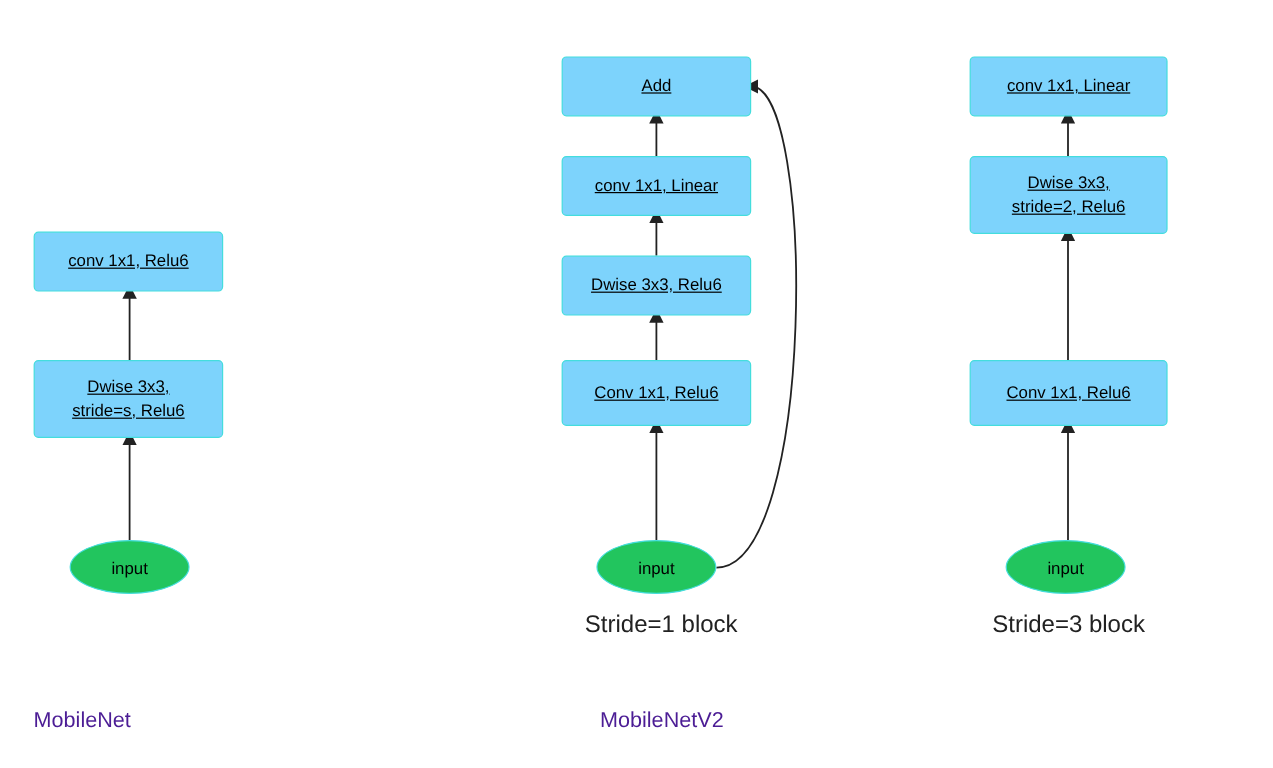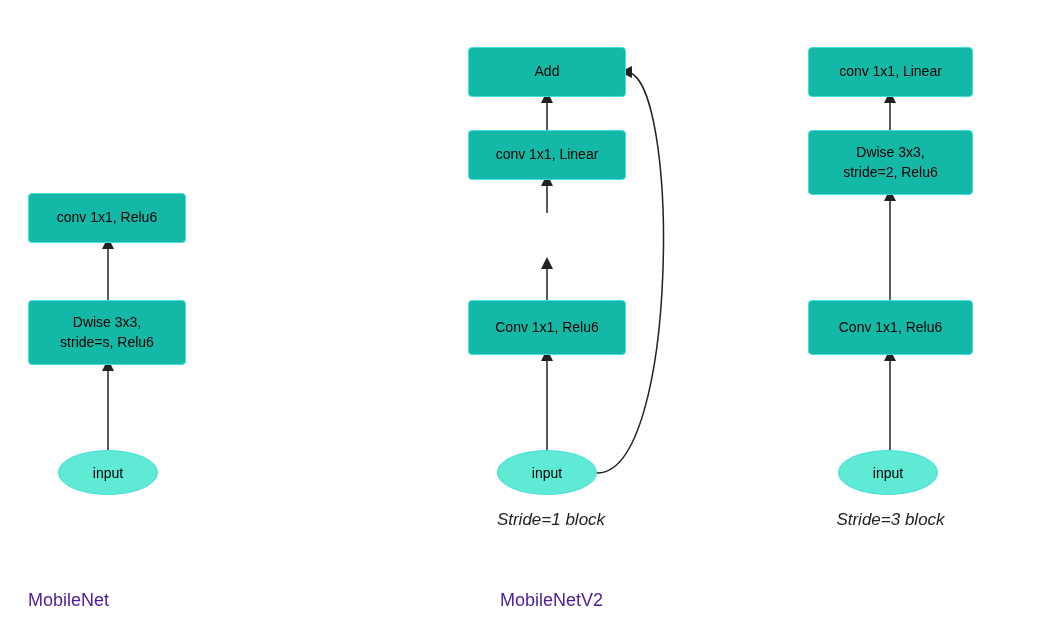--- a/index.html
+++ b/index.html
@@ -14,48 +14,48 @@
 
     .diagram-container {
       position: relative;
       width: 1061px;
       height: 640px;
     }
 
     
     .nn-box {
       position: absolute;
-      background: #14b8a6;
+      background: #7dd3fc;
       border: 1.5px solid #4dd;
       border-radius: 4px;
       display: flex;
       align-items: center;
       justify-content: center;
       text-align: center;
       font-size: 14px;
       line-height: 1.4;
+      text-decoration: underline;
     }
 
     .nn-ellipse {
       position: absolute;
-      background: #5eead4;
+      background: #22c55e;
       border: 1.5px solid #4dd;
       border-radius: 50%;
       display: flex;
       align-items: center;
       justify-content: center;
       font-size: 14px;
     }
 
     .label-text {
       position: absolute;
-      font-size: 17px;
+      font-size: 20px;
       color: #222;
       text-align: center;
-      font-style: italic;
     }
 
     .title-text {
       position: absolute;
       font-size: 18px;
       color: #4c1d95;
       font-weight: 500;
     }
 
     svg.arrows {
@@ -114,20 +114,23 @@
   <div class="title-text" style="left:28px; top:590px;">
     <span>MobileNet</span>
   </div>
 
   <div class="nn-box" style="left:468px; top:47px; width:158px; height:50px;">
     <span>Add</span>
   </div>
   <div class="nn-box" style="left:468px; top:130px; width:158px; height:50px;">
     <span>conv 1x1, Linear</span>
   </div>
+  <div class="nn-box" style="left:468px; top:213px; width:158px; height:50px;">
+    <span>Dwise 3x3, Relu6</span>
+  </div>
   <div class="nn-box" style="left:468px; top:300px; width:158px; height:55px;">
     <span>Conv 1x1, Relu6</span>
   </div>
   <div class="nn-ellipse" style="left:497px; top:450px; width:100px; height:45px;">
     <span>input</span>
   </div>
   <div class="label-text" style="left:472px; top:510px; width:158px;">
     <span>Stride=1 block</span>
   </div>
 

